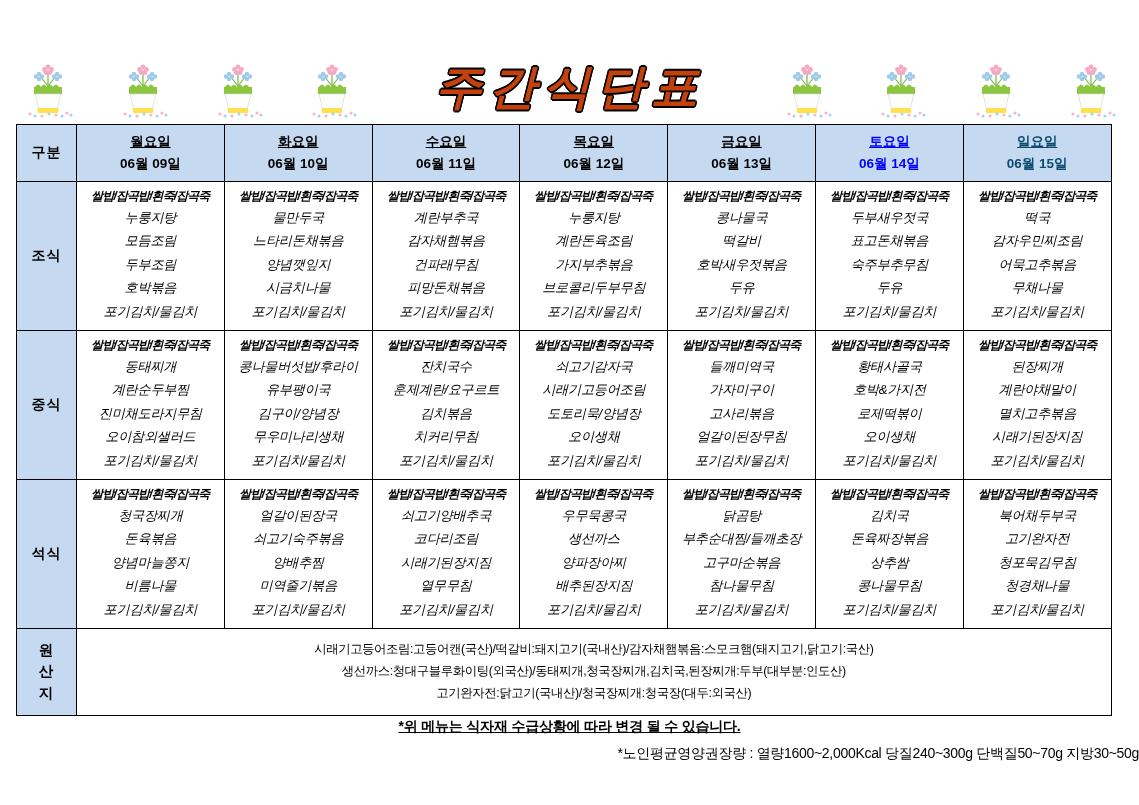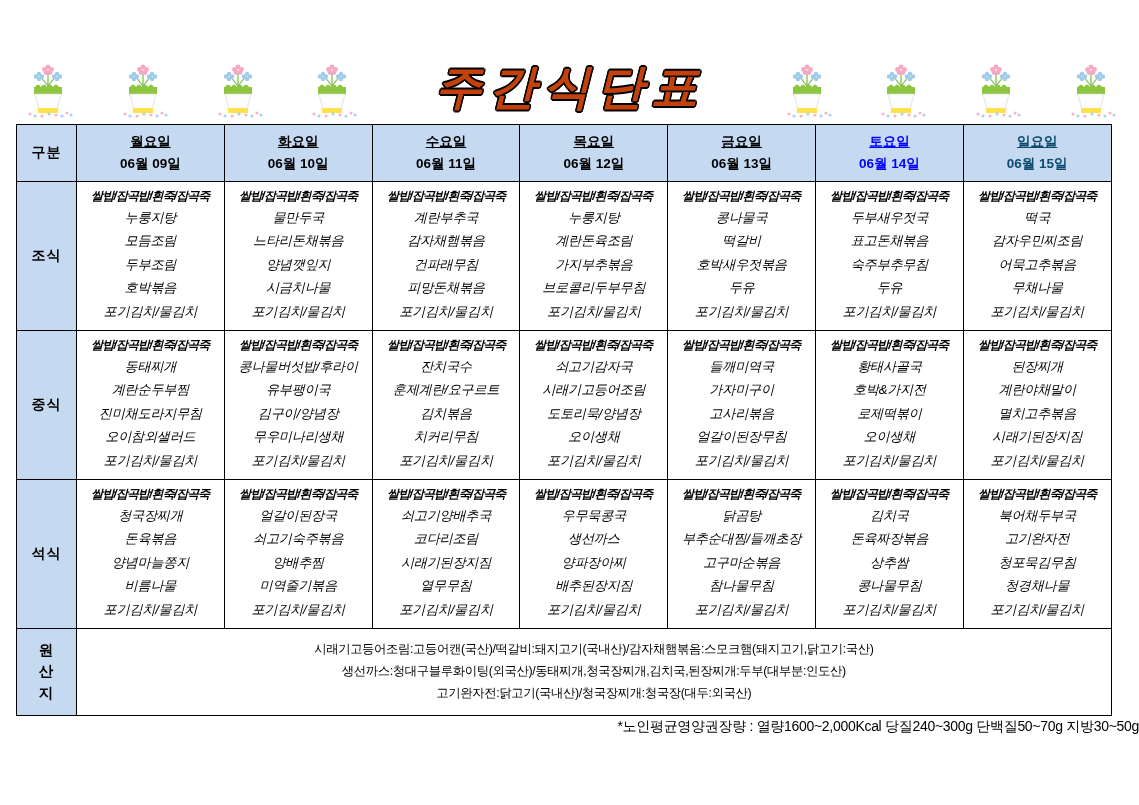--- a/index.html
+++ b/index.html
@@ -989,14 +989,15 @@
       <td class="origin-cell" colspan="7">
         <div>시래기고등어조림:고등어캔(국산)/떡갈비:돼지고기(국내산)/감자채햄볶음:스모크햄(돼지고기,닭고기:국산)</div>
         <div>생선까스:청대구블루화이팅(외국산)/동태찌개,청국장찌개,김치국,된장찌개:두부(대부분:인도산)</div>
         <div>고기완자전:닭고기(국내산)/청국장찌개:청국장(대두:외국산)</div>
       </td>
     </tr>
   </tbody>
 </table>
 
 <div class="footer">
+  <div class="note-1">*위 메뉴는 식자재 수급상황에 따라 변경 될 수 있습니다.</div>
   <div class="note-2">*노인평균영양권장량 : 열량1600~2,000Kcal 당질240~300g 단백질50~70g 지방30~50g</div>
 </div>
 
 </body></html>

